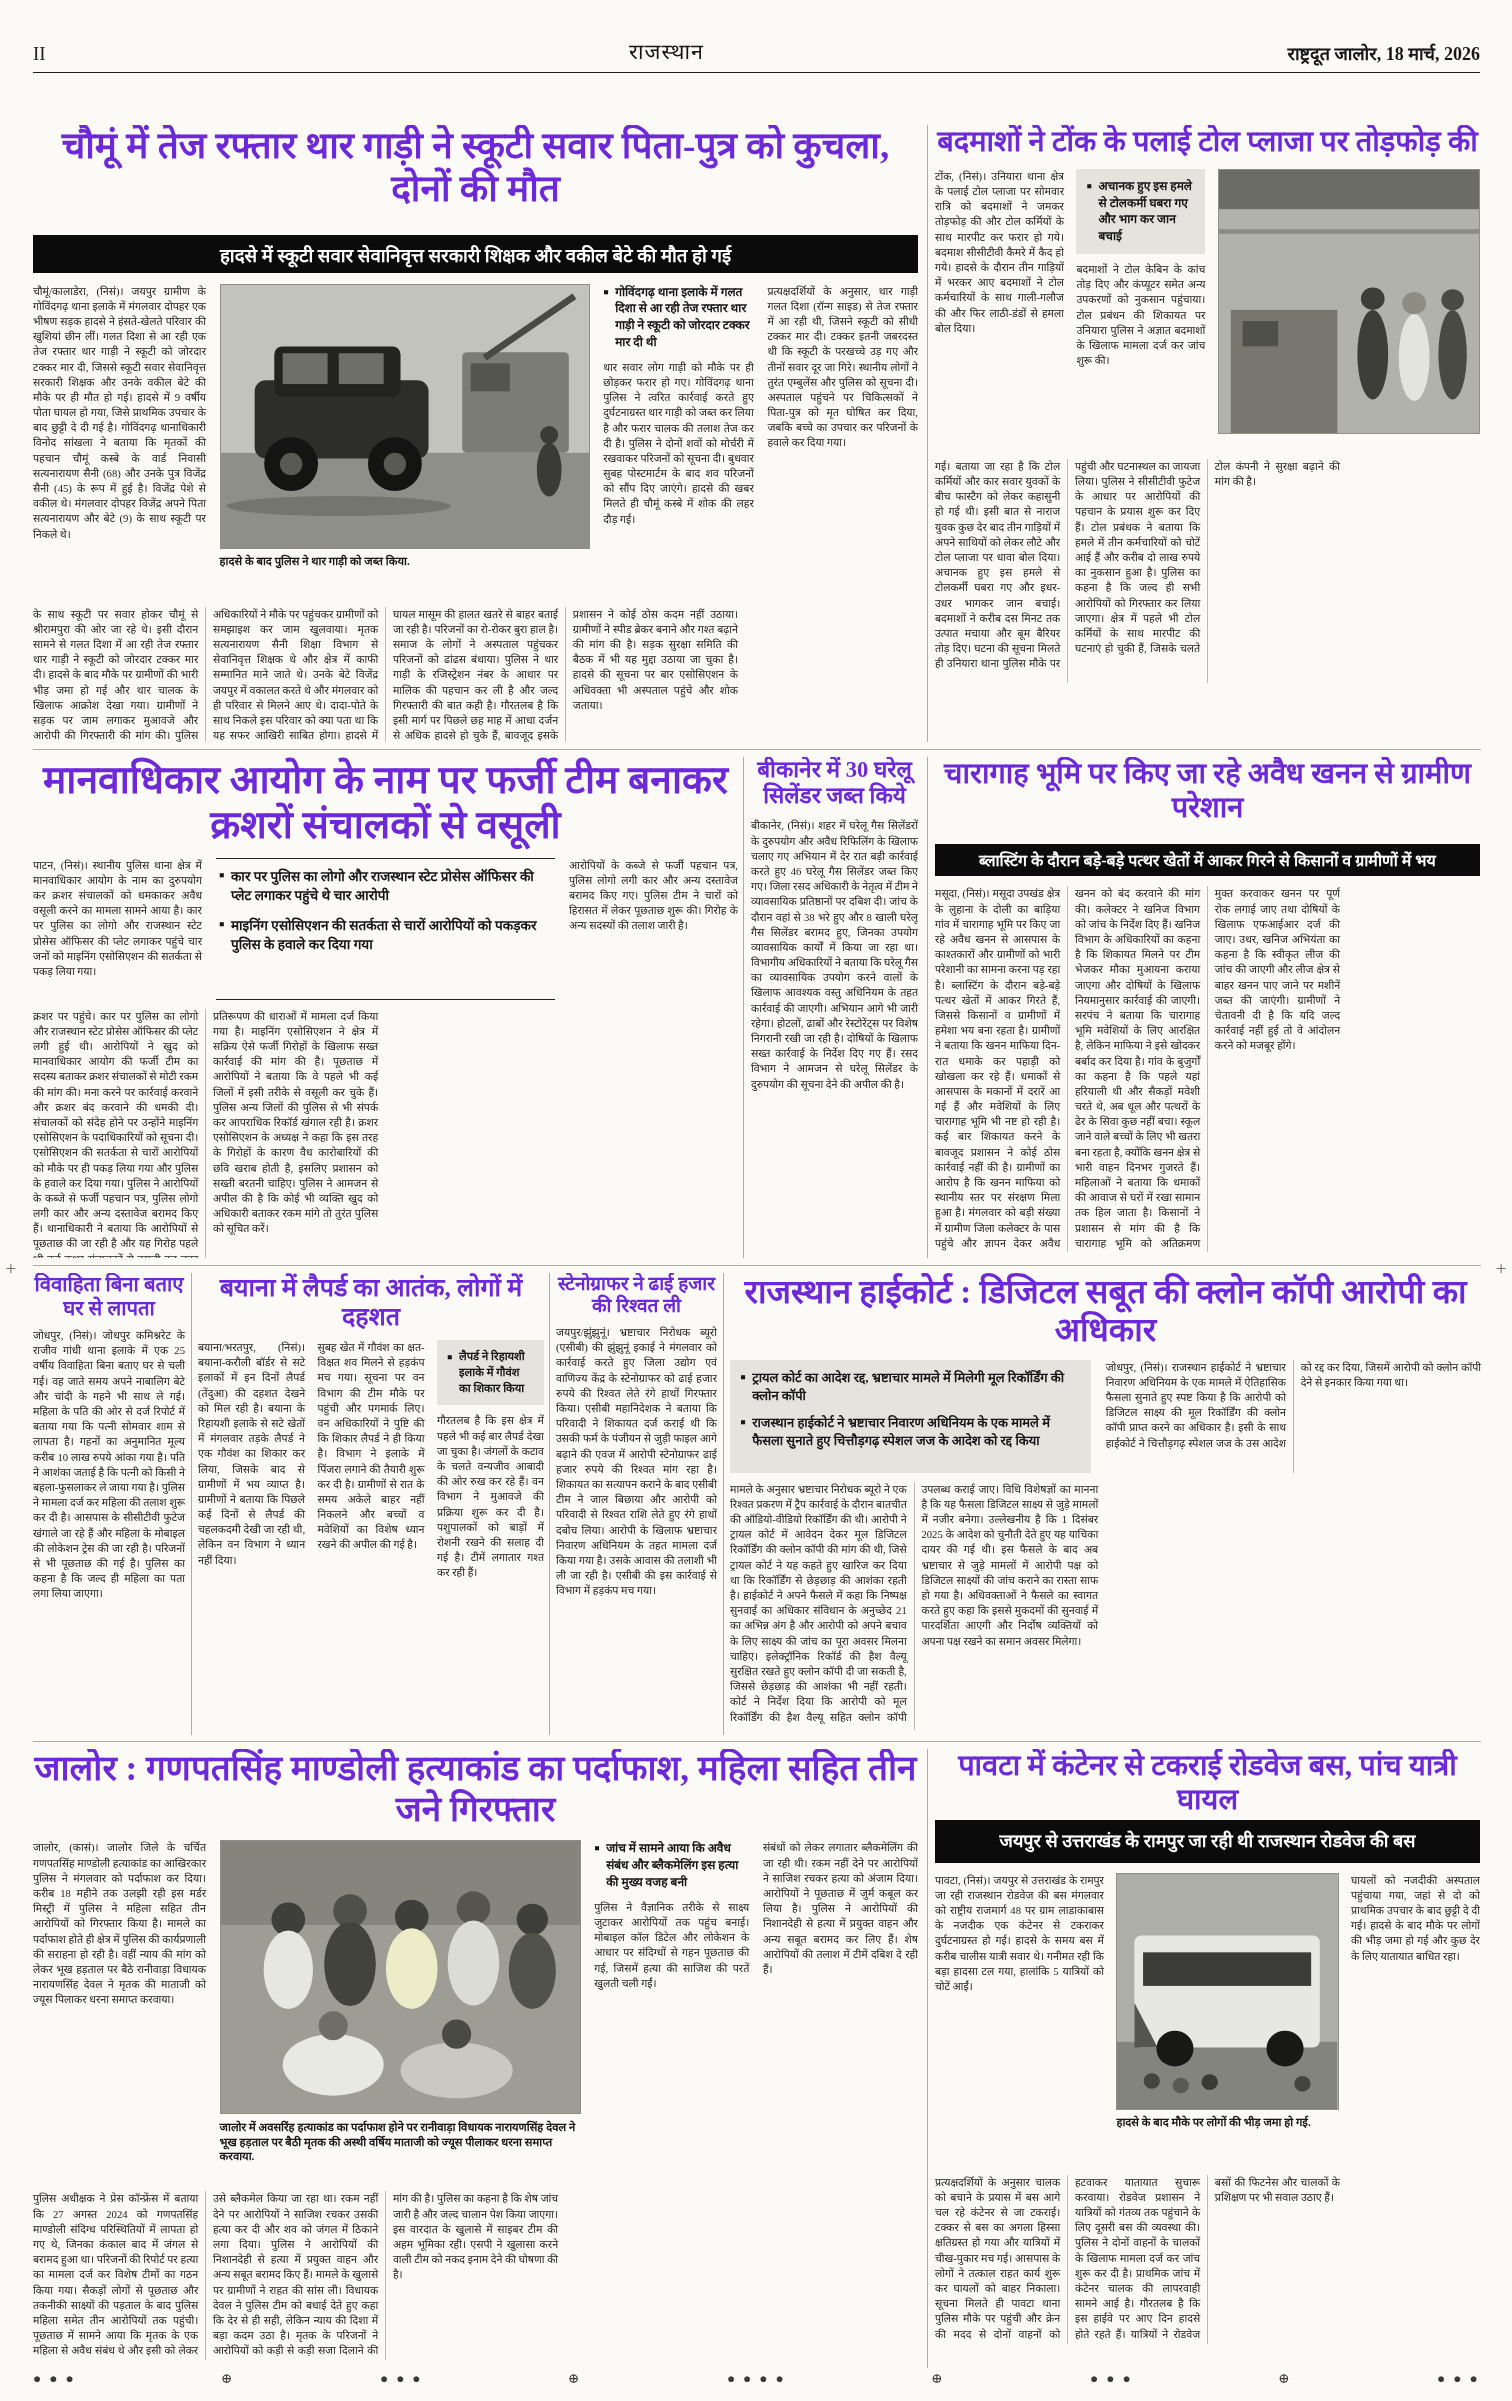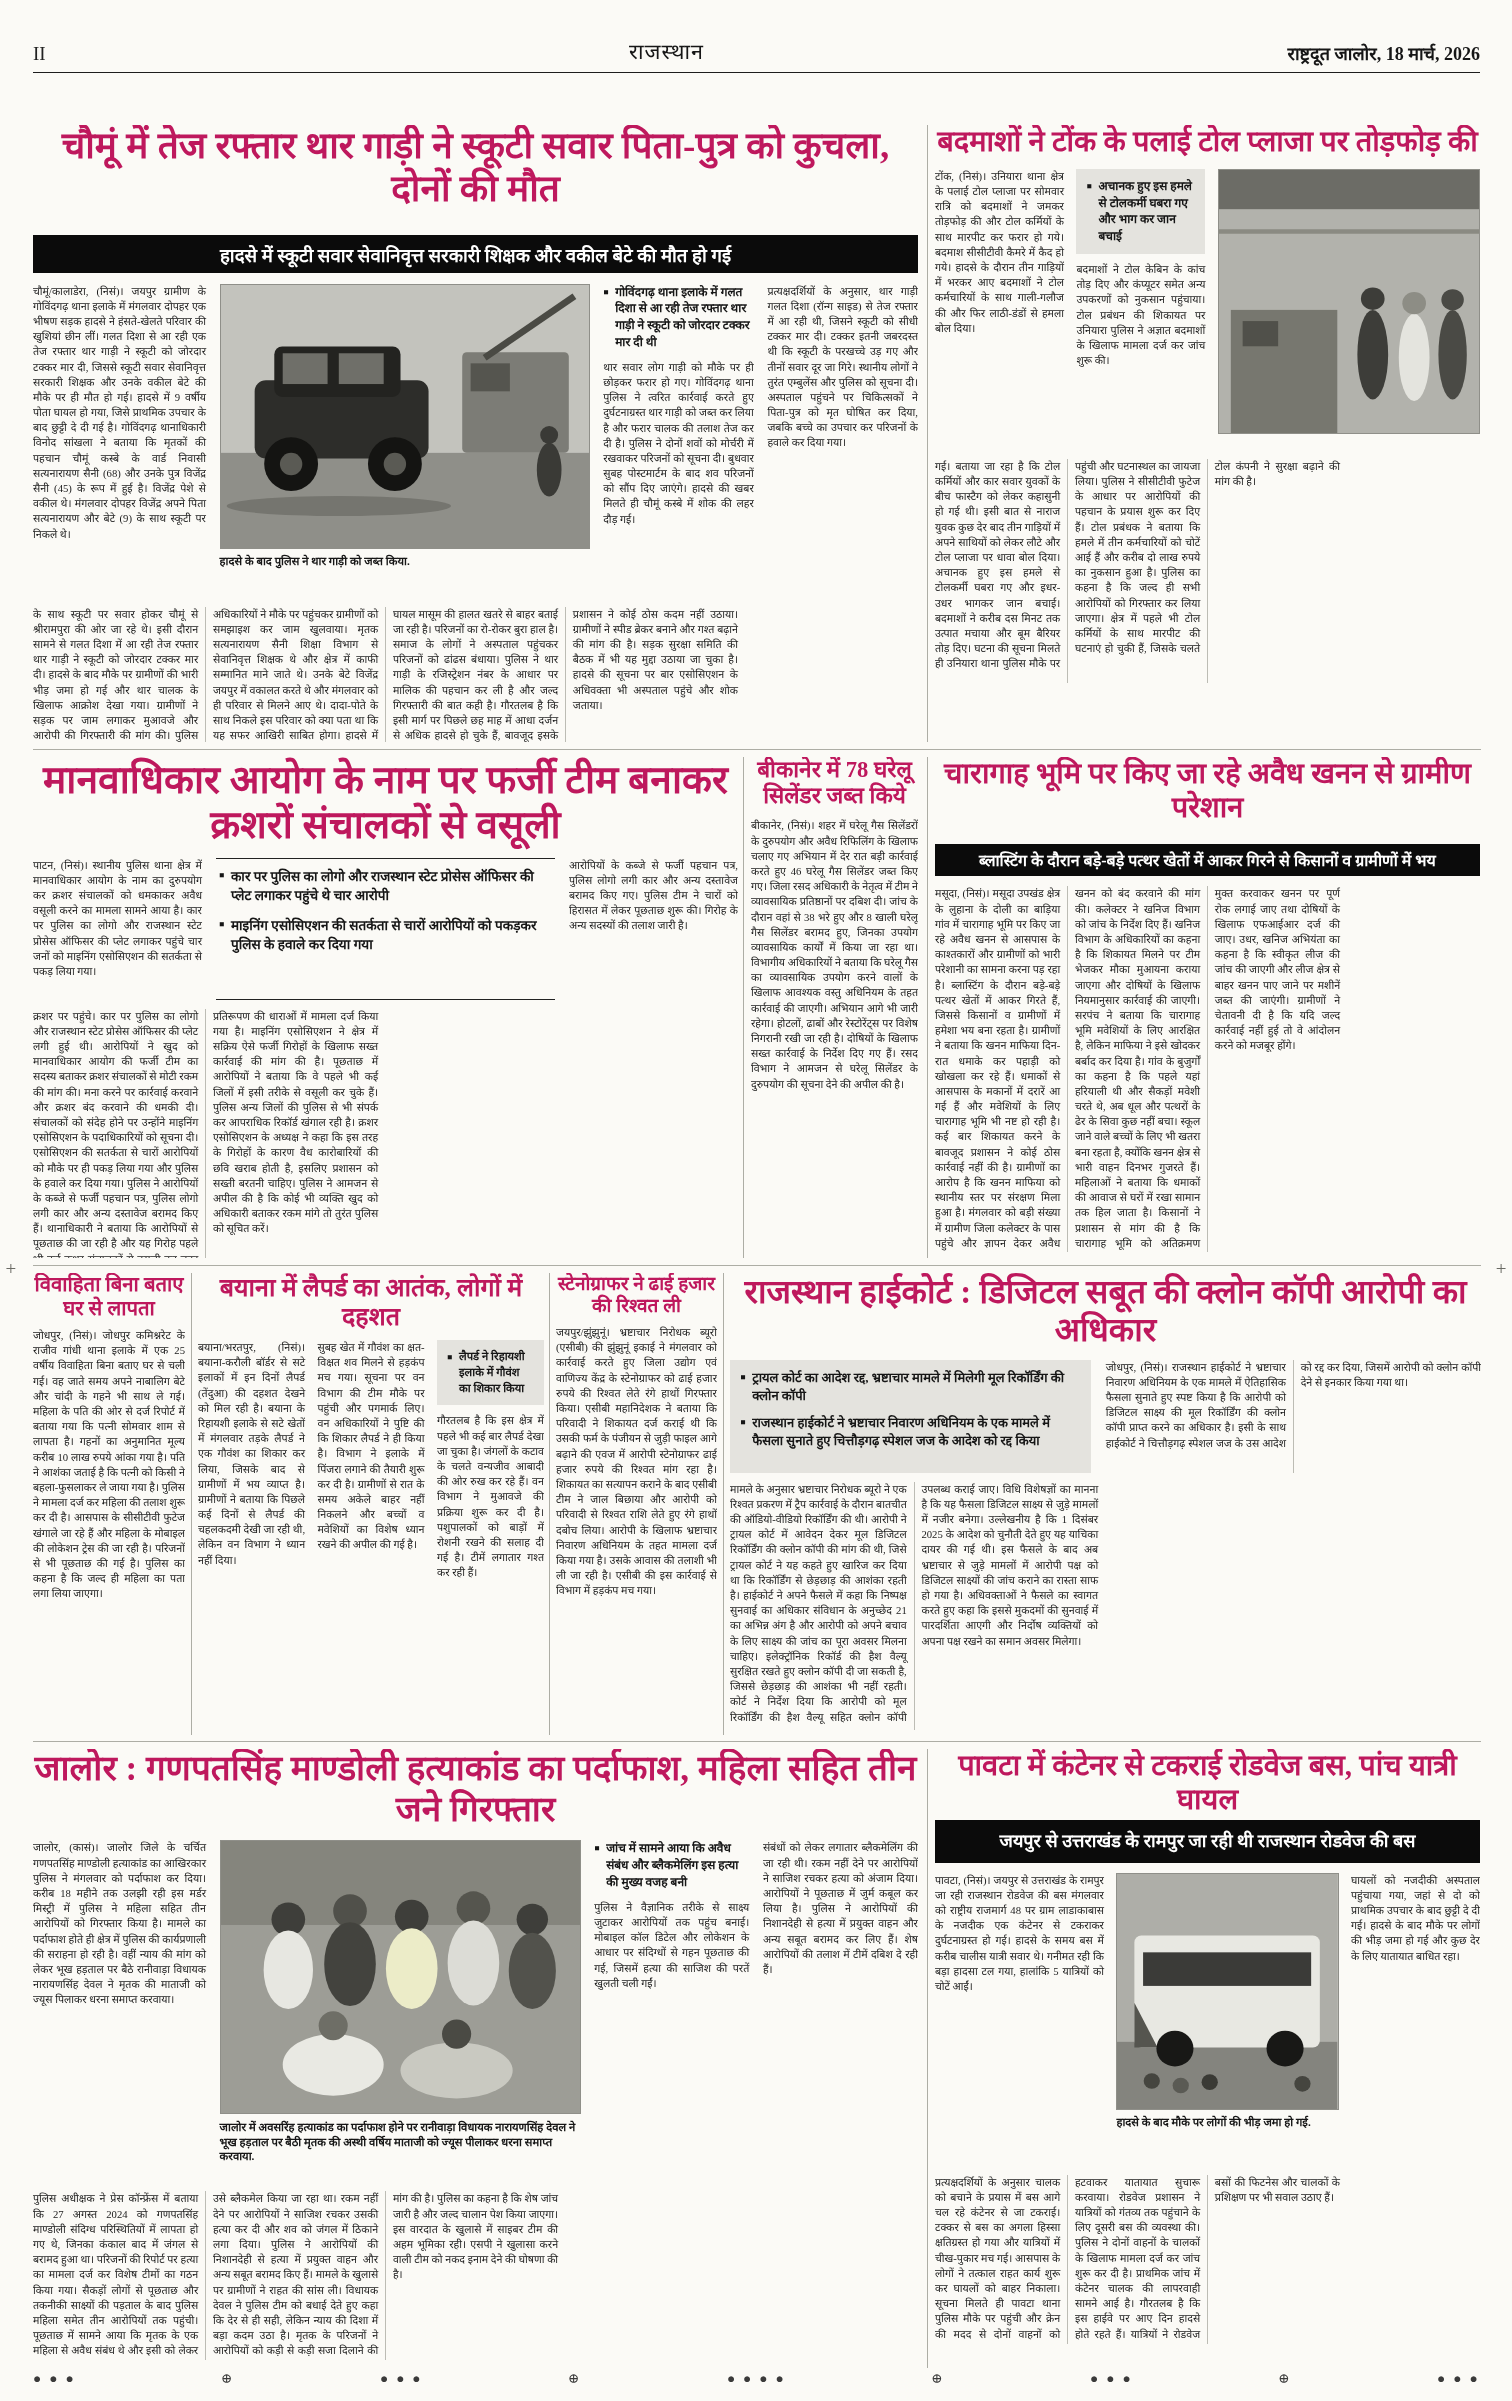--- a/index.html
+++ b/index.html
@@ -6,21 +6,21 @@
   body{background:#c9c9c4;font-family:"Liberation Serif","DejaVu Serif",serif;color:#161616}
   .paper{position:relative;width:1512px;height:2401px;margin:0 auto;background:#fbfaf6;overflow:hidden}
   
   .hdr{position:absolute;top:19px;left:33px;width:1447px;height:54px;border-bottom:1.7px solid #1d1d1d;
        display:flex;align-items:flex-end;justify-content:space-between;padding-bottom:6.8px}
   .hdr .pgno{font-size:19px;color:#222}
   .hdr .sect{font-size:21.5px;letter-spacing:1.1px}
   .hdr .mast{font-size:18px;font-weight:bold}
   
   .art{position:absolute;overflow:hidden}
-  .hl{font-weight:bold;text-align:center;line-height:1.16;color:#be185d}
+  .hl{font-weight:bold;text-align:center;line-height:1.16;color:#6d28d9}
   .bar{background:#0b0b0b;color:#fff;font-weight:bold;text-align:center}
   .txt{font-size:10.7px;line-height:1.42;text-align:justify;color:#1b1b1b}
   .cols{column-gap:14.7px;column-rule:0.6px solid #bcbcb4;column-fill:auto}
   .c2{column-count:2}.c4{column-count:4}.c5{column-count:5}
   .inset{font-weight:bold;font-size:12px;line-height:1.4;display:flex;gap:6.8px;align-items:flex-start}
   .inset .sq{font-size:8.5px;line-height:1.9;flex:0 0 auto}
   .graybox{background:#e4e3de;padding:9px 10.2px}
   .cap{font-weight:bold;font-size:11.3px;line-height:1.3;padding-top:5.6px}
   figure{display:block}
   .photo{position:relative;width:100%;background:#b9b9b3;border:0.6px solid #8f8f89}
@@ -135,21 +135,21 @@
         </div>
       </div>
       <div class="txt">आरोपियों के कब्जे से फर्जी पहचान पत्र, पुलिस लोगो लगी कार और अन्य दस्तावेज बरामद किए गए। पुलिस टीम ने चारों को हिरासत में लेकर पूछताछ शुरू की। गिरोह के अन्य सदस्यों की तलाश जारी है।</div>
     </div>
     <div class="txt cols c4" style="height:287px;margin-top:9px">क्रशर पर पहुंचे। कार पर पुलिस का लोगो और राजस्थान स्टेट प्रोसेस ऑफिसर की प्लेट लगी हुई थी। आरोपियों ने खुद को मानवाधिकार आयोग की फर्जी टीम का सदस्य बताकर क्रशर संचालकों से मोटी रकम की मांग की। मना करने पर कार्रवाई करवाने और क्रशर बंद करवाने की धमकी दी। संचालकों को संदेह होने पर उन्होंने माइनिंग एसोसिएशन के पदाधिकारियों को सूचना दी। एसोसिएशन की सतर्कता से चारों आरोपियों को मौके पर ही पकड़ लिया गया और पुलिस के हवाले कर दिया गया। पुलिस ने आरोपियों के कब्जे से फर्जी पहचान पत्र, पुलिस लोगो लगी कार और अन्य दस्तावेज बरामद किए हैं। थानाधिकारी ने बताया कि आरोपियों से पूछताछ की जा रही है और यह गिरोह पहले भी कई क्रशर संचालकों से वसूली कर चुका है। आरोपियों के खिलाफ धोखाधड़ी और प्रतिरूपण की धाराओं में मामला दर्ज किया गया है। माइनिंग एसोसिएशन ने क्षेत्र में सक्रिय ऐसे फर्जी गिरोहों के खिलाफ सख्त कार्रवाई की मांग की है। पूछताछ में आरोपियों ने बताया कि वे पहले भी कई जिलों में इसी तरीके से वसूली कर चुके हैं। पुलिस अन्य जिलों की पुलिस से भी संपर्क कर आपराधिक रिकॉर्ड खंगाल रही है। क्रशर एसोसिएशन के अध्यक्ष ने कहा कि इस तरह के गिरोहों के कारण वैध कारोबारियों की छवि खराब होती है, इसलिए प्रशासन को सख्ती बरतनी चाहिए। पुलिस ने आमजन से अपील की है कि कोई भी व्यक्ति खुद को अधिकारी बताकर रकम मांगे तो तुरंत पुलिस को सूचित करें।</div>
   </section>
 
   <div class="vline" style="left:743px;top:757px;height:501px"></div>
 
   <section class="art" style="left:751px;top:757px;width:167px;height:501px">
-    <h1 class="hl" style="font-size:22.6px">बीकानेर में 78 घरेलू सिलेंडर जब्त किये</h1>
+    <h1 class="hl" style="font-size:22.6px">बीकानेर में 30 घरेलू सिलेंडर जब्त किये</h1>
     <div class="txt" style="margin-top:9px;height:395px">बीकानेर, (निसं)। शहर में घरेलू गैस सिलेंडरों के दुरुपयोग और अवैध रिफिलिंग के खिलाफ चलाए गए अभियान में देर रात बड़ी कार्रवाई करते हुए 46 घरेलू गैस सिलेंडर जब्त किए गए। जिला रसद अधिकारी के नेतृत्व में टीम ने व्यावसायिक प्रतिष्ठानों पर दबिश दी। जांच के दौरान वहां से 38 भरे हुए और 8 खाली घरेलू गैस सिलेंडर बरामद हुए, जिनका उपयोग व्यावसायिक कार्यों में किया जा रहा था। विभागीय अधिकारियों ने बताया कि घरेलू गैस का व्यावसायिक उपयोग करने वालों के खिलाफ आवश्यक वस्तु अधिनियम के तहत कार्रवाई की जाएगी। अभियान आगे भी जारी रहेगा। होटलों, ढाबों और रेस्टोरेंट्स पर विशेष निगरानी रखी जा रही है। दोषियों के खिलाफ सख्त कार्रवाई के निर्देश दिए गए हैं। रसद विभाग ने आमजन से घरेलू सिलेंडर के दुरुपयोग की सूचना देने की अपील की है।</div>
   </section>
 
   <div class="vline" style="left:927px;top:757px;height:501px"></div>
 
   <section class="art" style="left:935px;top:757px;width:545px;height:501px">
     <h1 class="hl" style="font-size:29px">चारागाह भूमि पर किए जा रहे अवैध खनन से ग्रामीण परेशान</h1>
     <div class="bar" style="font-size:16px;padding:5px 0;margin-top:20px">ब्लास्टिंग के दौरान बड़े-बड़े पत्थर खेतों में आकर गिरने से किसानों व ग्रामीणों में भय</div>
     <div class="txt cols c4" style="height:366px;margin-top:10.2px">मसूदा, (निसं)। मसूदा उपखंड क्षेत्र के लुहाना के दोली का बाड़िया गांव में चारागाह भूमि पर किए जा रहे अवैध खनन से आसपास के काश्तकारों और ग्रामीणों को भारी परेशानी का सामना करना पड़ रहा है। ब्लास्टिंग के दौरान बड़े-बड़े पत्थर खेतों में आकर गिरते हैं, जिससे किसानों व ग्रामीणों में हमेशा भय बना रहता है। ग्रामीणों ने बताया कि खनन माफिया दिन-रात धमाके कर पहाड़ी को खोखला कर रहे हैं। धमाकों से आसपास के मकानों में दरारें आ गई हैं और मवेशियों के लिए चारागाह भूमि भी नष्ट हो रही है। कई बार शिकायत करने के बावजूद प्रशासन ने कोई ठोस कार्रवाई नहीं की है। ग्रामीणों का आरोप है कि खनन माफिया को स्थानीय स्तर पर संरक्षण मिला हुआ है। मंगलवार को बड़ी संख्या में ग्रामीण जिला कलेक्टर के पास पहुंचे और ज्ञापन देकर अवैध खनन को बंद करवाने की मांग की। कलेक्टर ने खनिज विभाग को जांच के निर्देश दिए हैं। खनिज विभाग के अधिकारियों का कहना है कि शिकायत मिलने पर टीम भेजकर मौका मुआयना कराया जाएगा और दोषियों के खिलाफ नियमानुसार कार्रवाई की जाएगी। सरपंच ने बताया कि चारागाह भूमि मवेशियों के लिए आरक्षित है, लेकिन माफिया ने इसे खोदकर बर्बाद कर दिया है। गांव के बुजुर्गों का कहना है कि पहले यहां हरियाली थी और सैकड़ों मवेशी चरते थे, अब धूल और पत्थरों के ढेर के सिवा कुछ नहीं बचा। स्कूल जाने वाले बच्चों के लिए भी खतरा बना रहता है, क्योंकि खनन क्षेत्र से भारी वाहन दिनभर गुजरते हैं। महिलाओं ने बताया कि धमाकों की आवाज से घरों में रखा सामान तक हिल जाता है। किसानों ने प्रशासन से मांग की है कि चारागाह भूमि को अतिक्रमण मुक्त करवाकर खनन पर पूर्ण रोक लगाई जाए तथा दोषियों के खिलाफ एफआईआर दर्ज की जाए। उधर, खनिज अभियंता का कहना है कि स्वीकृत लीज की जांच की जाएगी और लीज क्षेत्र से बाहर खनन पाए जाने पर मशीनें जब्त की जाएंगी। ग्रामीणों ने चेतावनी दी है कि यदि जल्द कार्रवाई नहीं हुई तो वे आंदोलन करने को मजबूर होंगे।</div>
   </section>

